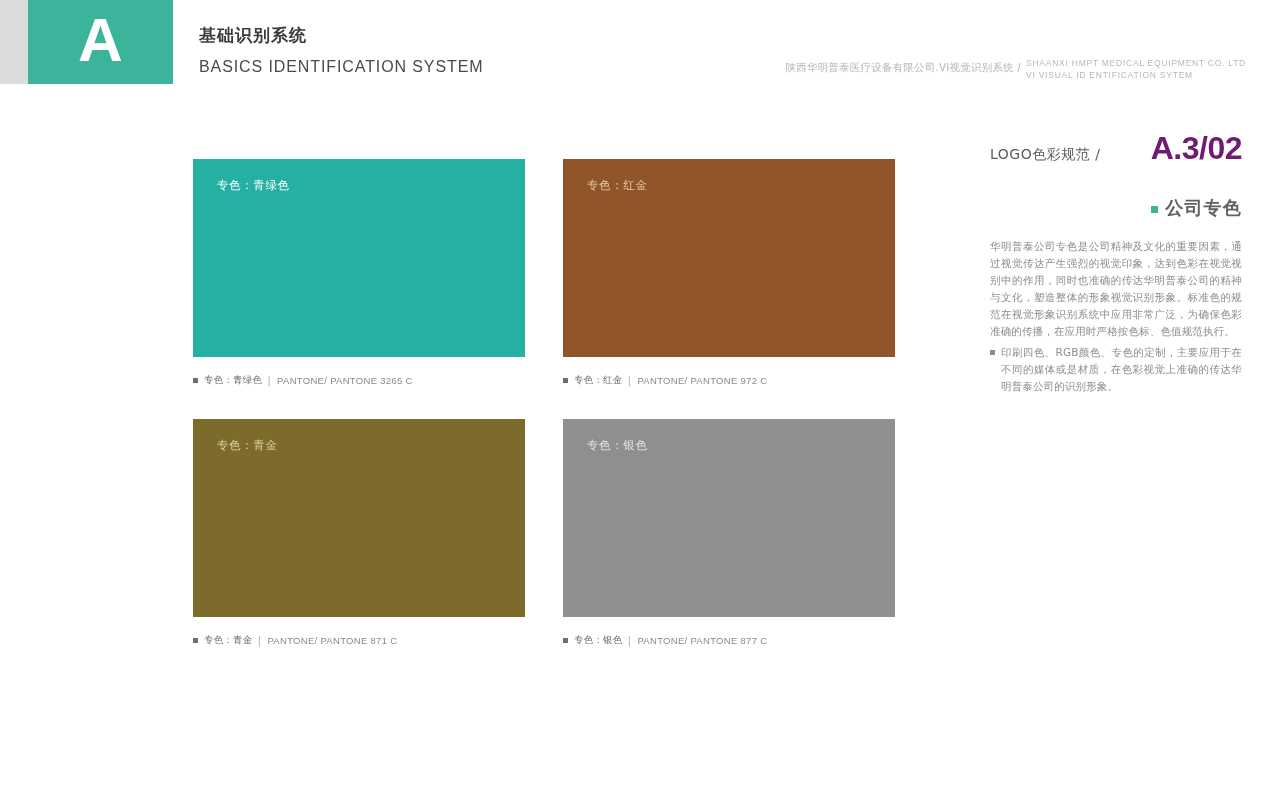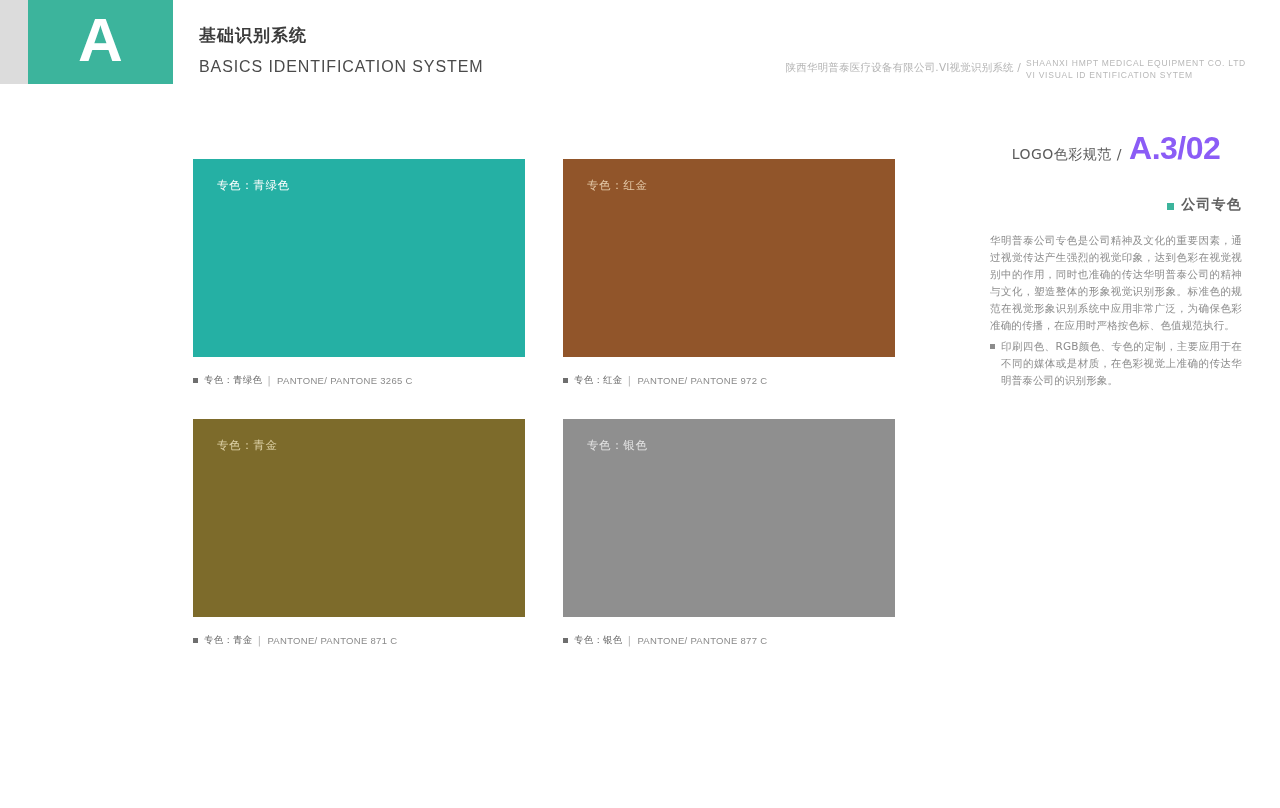--- a/index.html
+++ b/index.html
@@ -165,33 +165,33 @@
   .side-panel {
     position: absolute;
     right: 38px;
     top: 130px;
     width: 252px;
     text-align: right;
   }
   .panel-heading {
     display: flex;
     align-items: baseline;
-    justify-content: center;
+    justify-content: space-between;
     white-space: nowrap;
   }
   .panel-heading-cn {
     font-size: 14px;
     color: #5b5b5b;
     letter-spacing: 0.5px;
     font-family: "DejaVu Sans", "Liberation Sans", sans-serif;
   }
   .panel-heading-code {
     font-size: 32px;
     font-weight: bold;
-    color: #8b5cf6;
+    color: #701a75;
     letter-spacing: -0.5px;
     margin-left: 7px;
     font-family: "Liberation Sans", sans-serif;
   }
   .panel-subheading {
     margin-top: 29px;
     display: flex;
     align-items: center;
     justify-content: flex-end;
     white-space: nowrap;
@@ -199,21 +199,21 @@
   .panel-subheading-bullet {
     width: 7px;
     height: 7px;
     background: #3cb49c;
     margin-right: 7px;
     display: inline-block;
     position: relative;
     top: 1px;
   }
   .panel-subheading-text {
-    font-size: 14px;
+    font-size: 18px;
     font-weight: bold;
     color: #616161;
     letter-spacing: 1.2px;
     font-family: "DejaVu Sans", "Liberation Sans", sans-serif;
   }
   .panel-body {
     margin-top: 18px;
     text-align: justify;
     text-align-last: left;
   }

